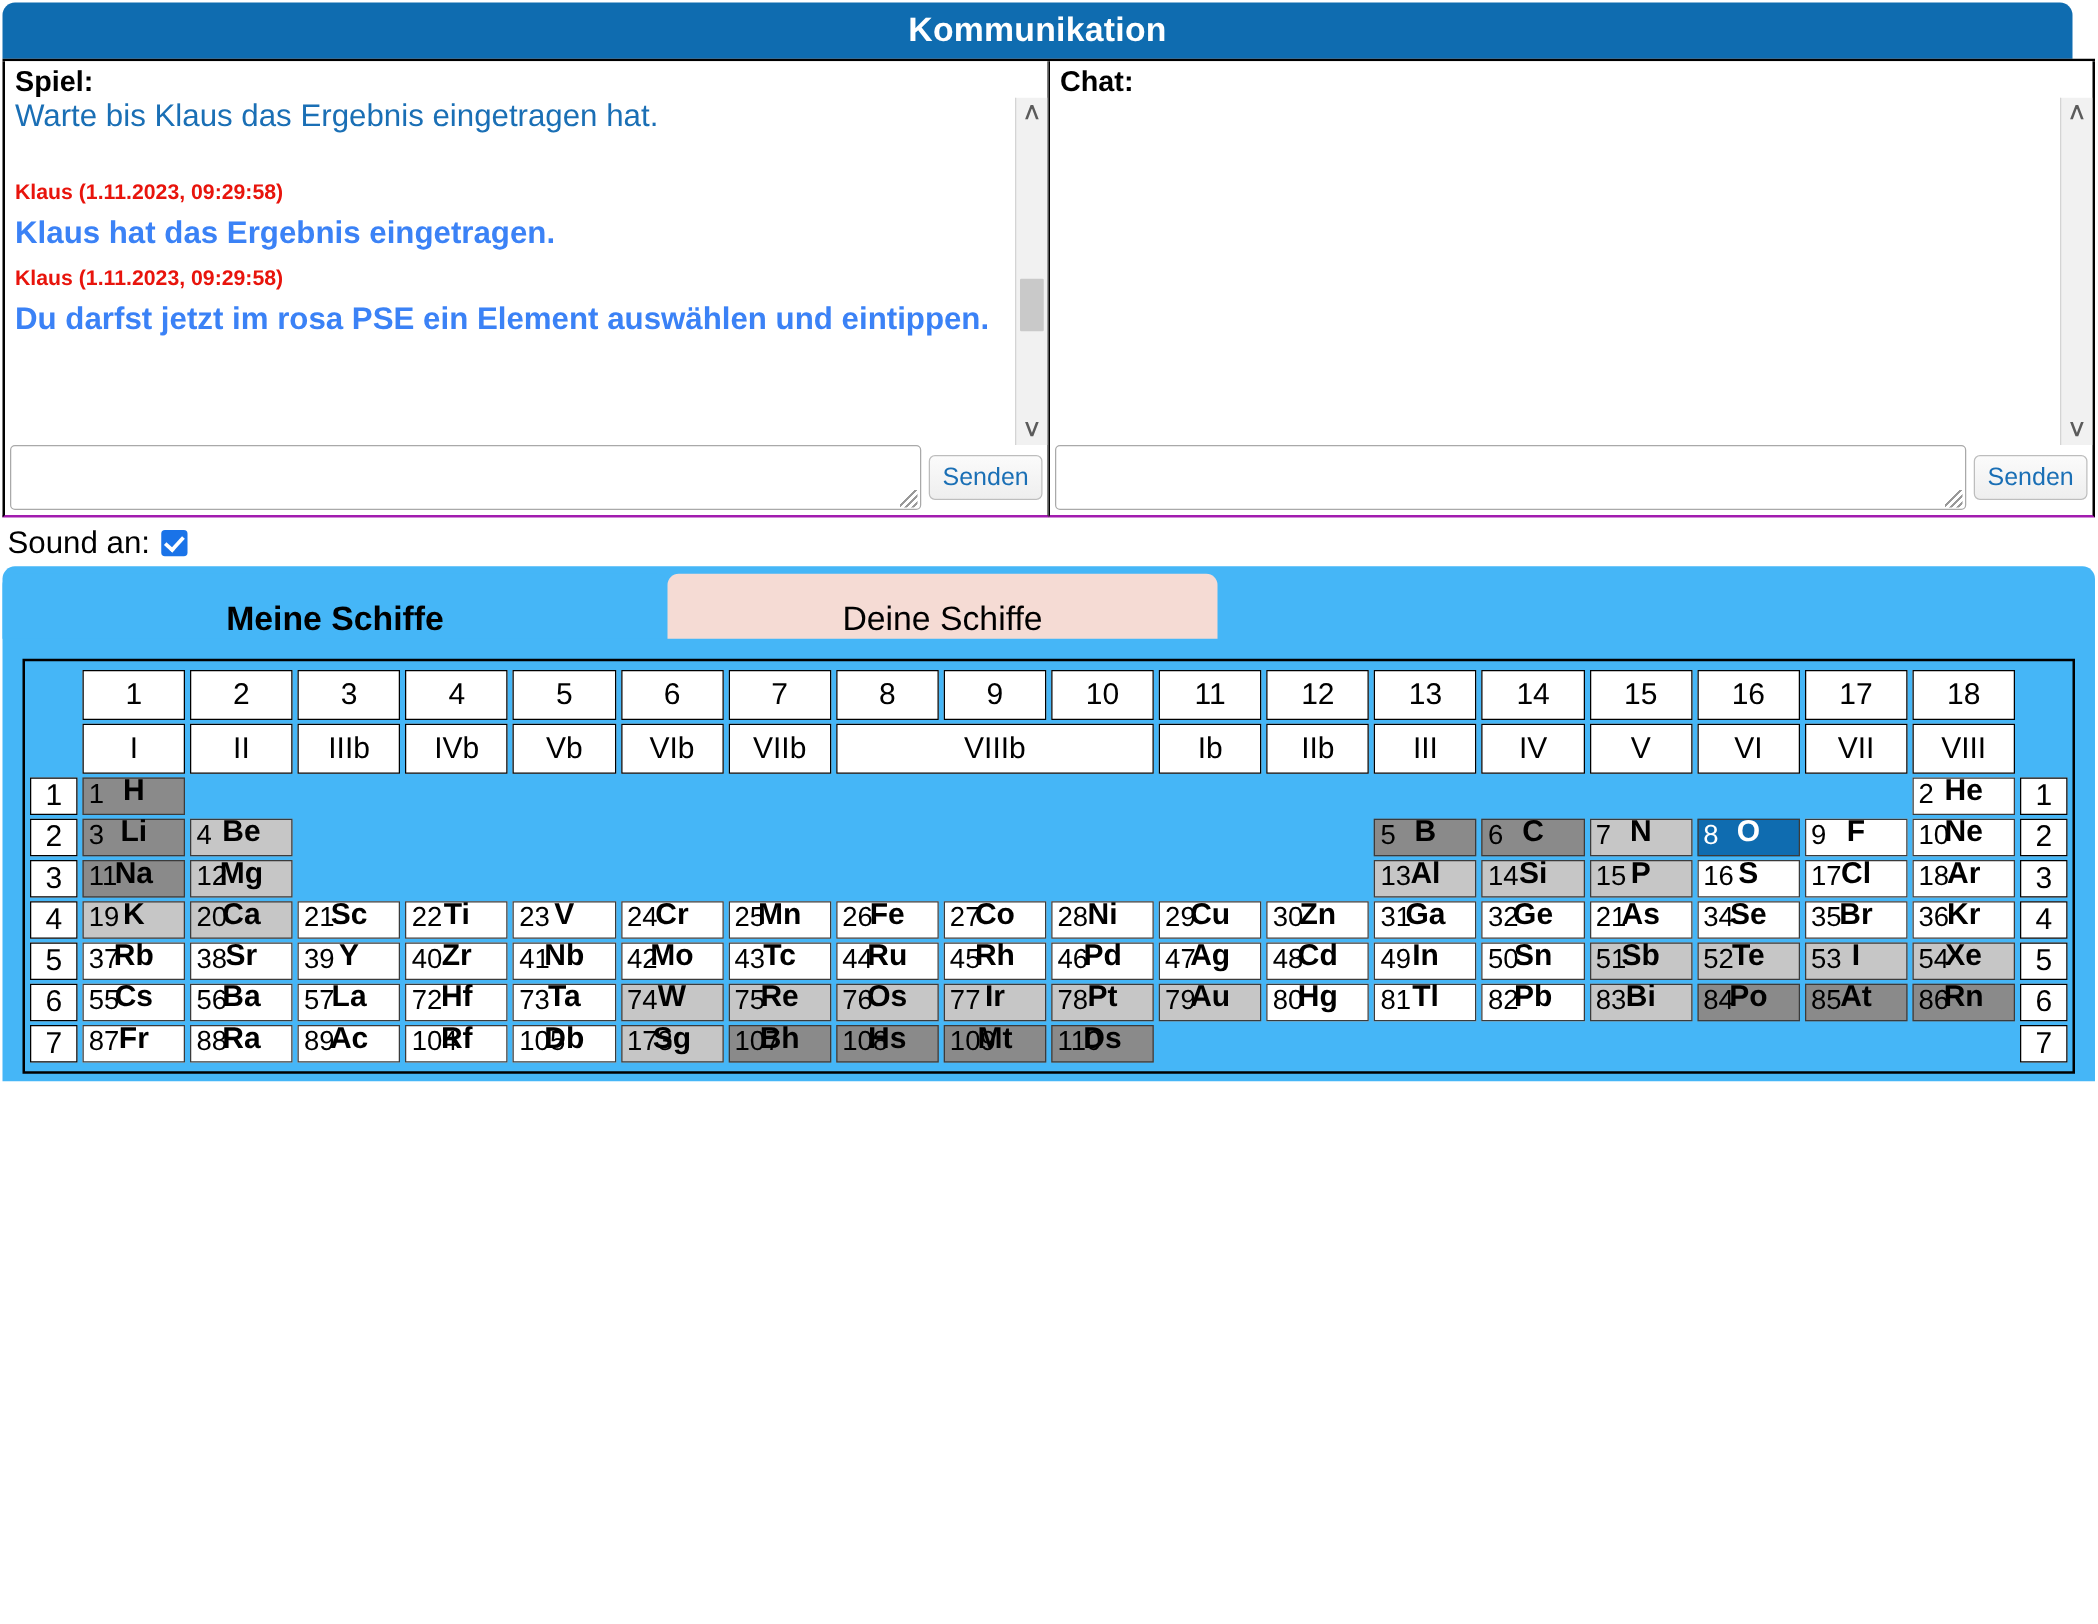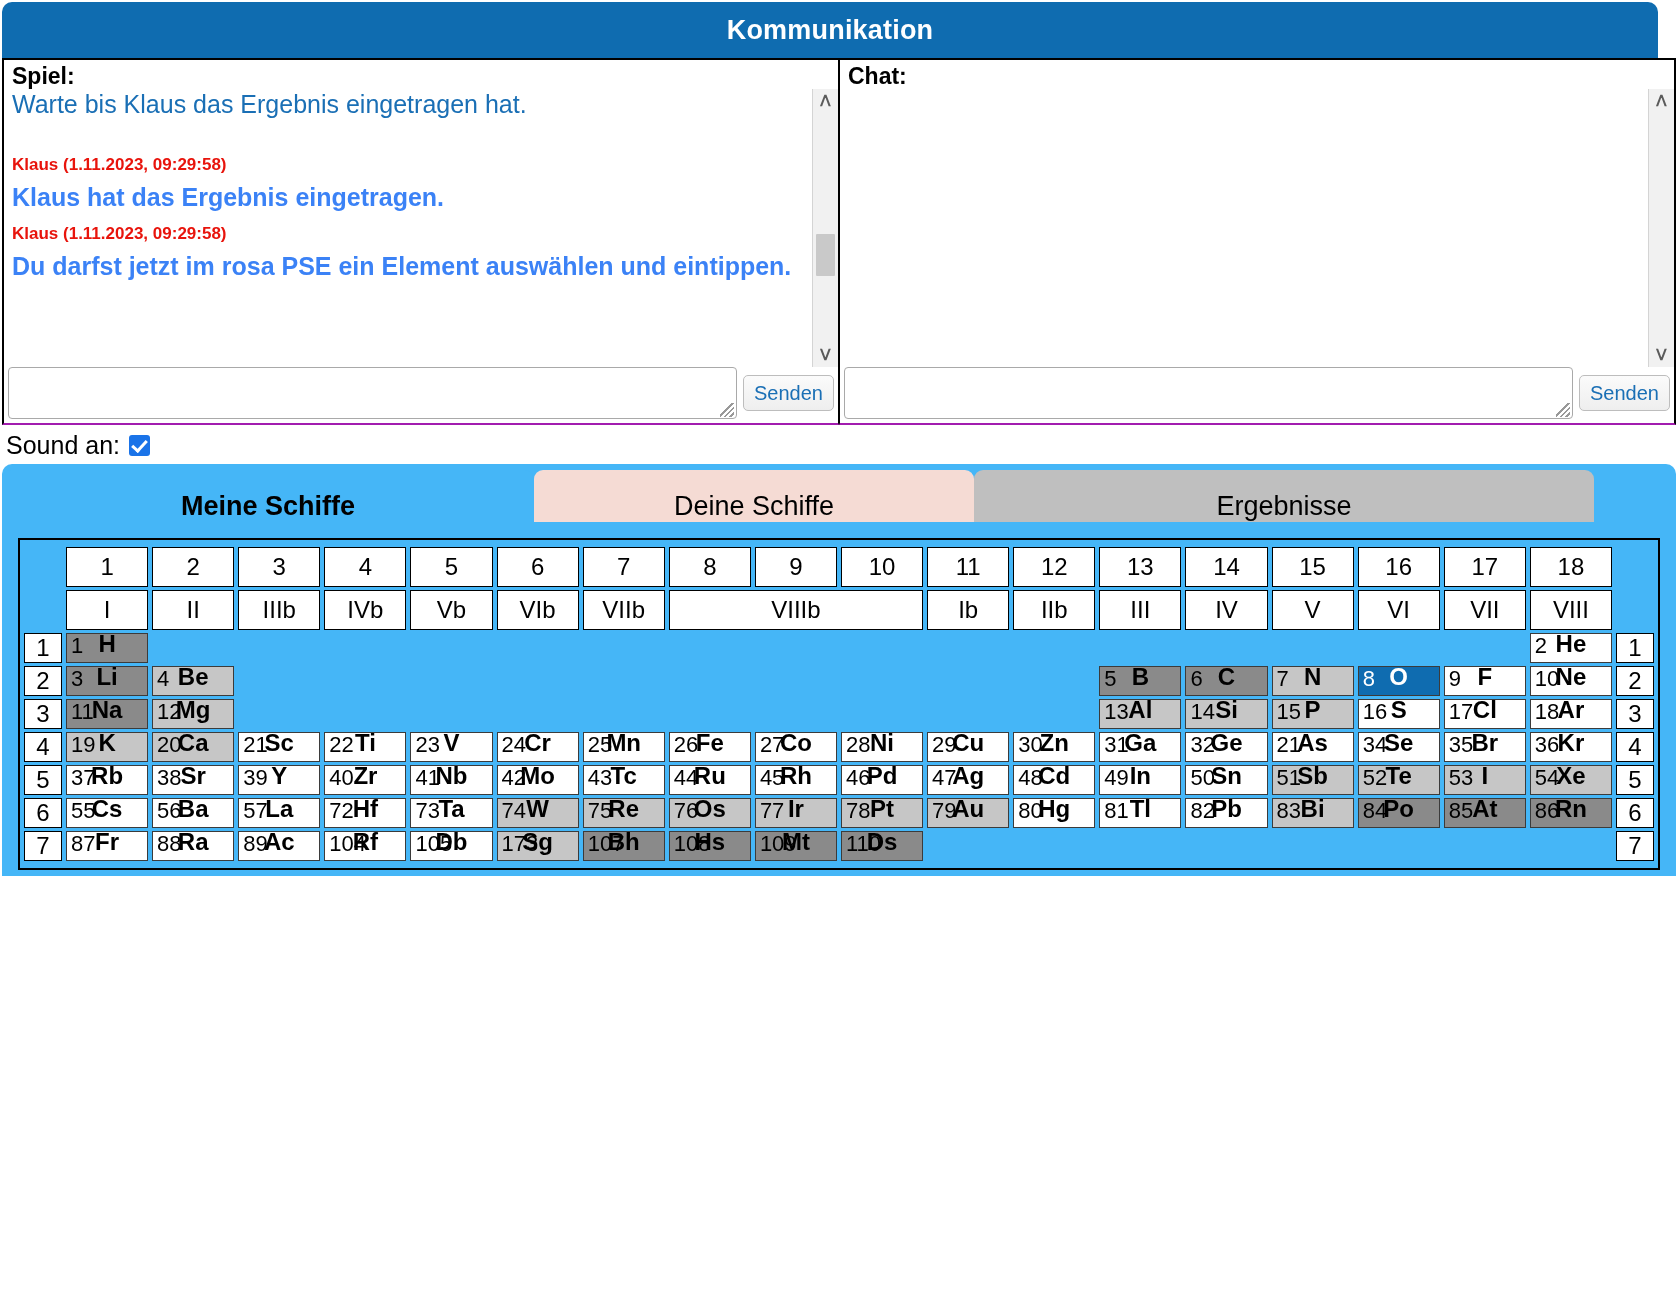--- a/index.html
+++ b/index.html
@@ -5,21 +5,21 @@
   html,body{margin:0;padding:0;}
   body{
     width:1678px;height:1299px;
     background:#ffffff;
     font-family:"Liberation Sans", sans-serif;
     overflow:hidden;
   }
 
   
   .comm-header{
-    height:56px;
+    height:45px;
     background:#0f6cb0;
     border-radius:10px 10px 0 0;
     margin:2px 20px 0 2px;
     color:#fff;
     font-size:27px;
     font-weight:bold;
     display:flex;align-items:center;justify-content:center;
     letter-spacing:.2px;
   }
 
@@ -296,23 +296,20 @@
 </div>
 
 <div class="board">
   <div class="tabs">
     <div class="tab t1">
       <span>Meine Schiffe</span>
     </div>
     <div class="tab t2">
       <span>Deine Schiffe</span>
     </div>
-    <div class="tab t3">
-      <span>Ergebnisse</span>
-    </div>
   </div>
 
   <div class="pse-wrap">
     <table class="pse">
       <colgroup>
         <col style="width:38px">
         <col span="18" style="width:auto">
         <col style="width:38px">
       </colgroup>
       <tbody id="pse-body">

